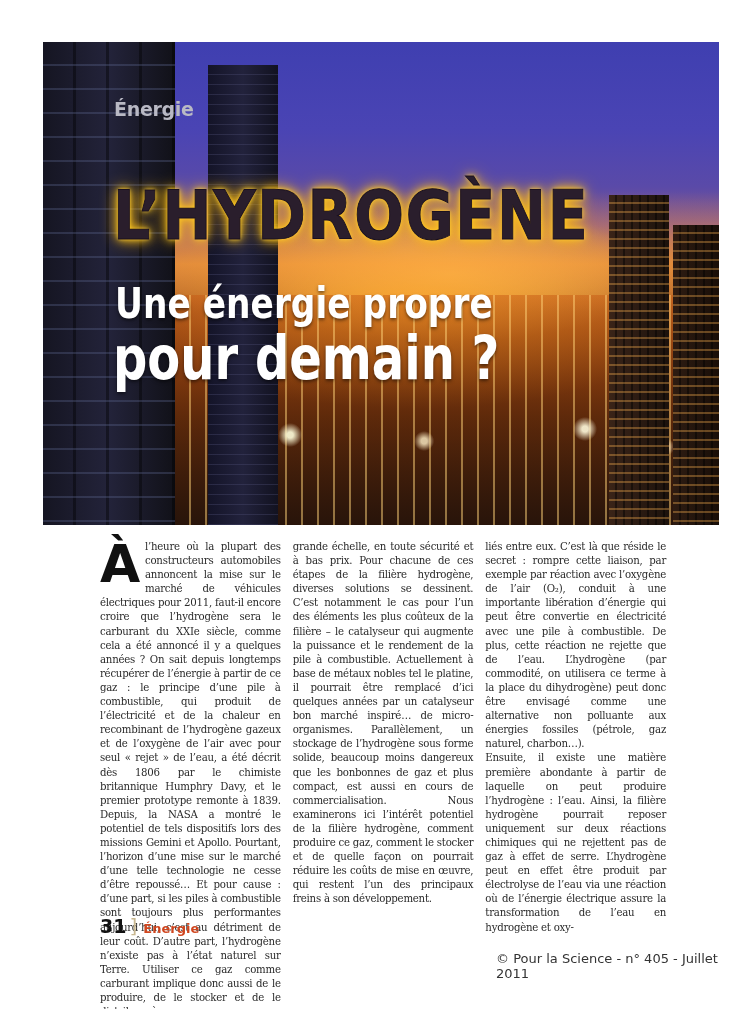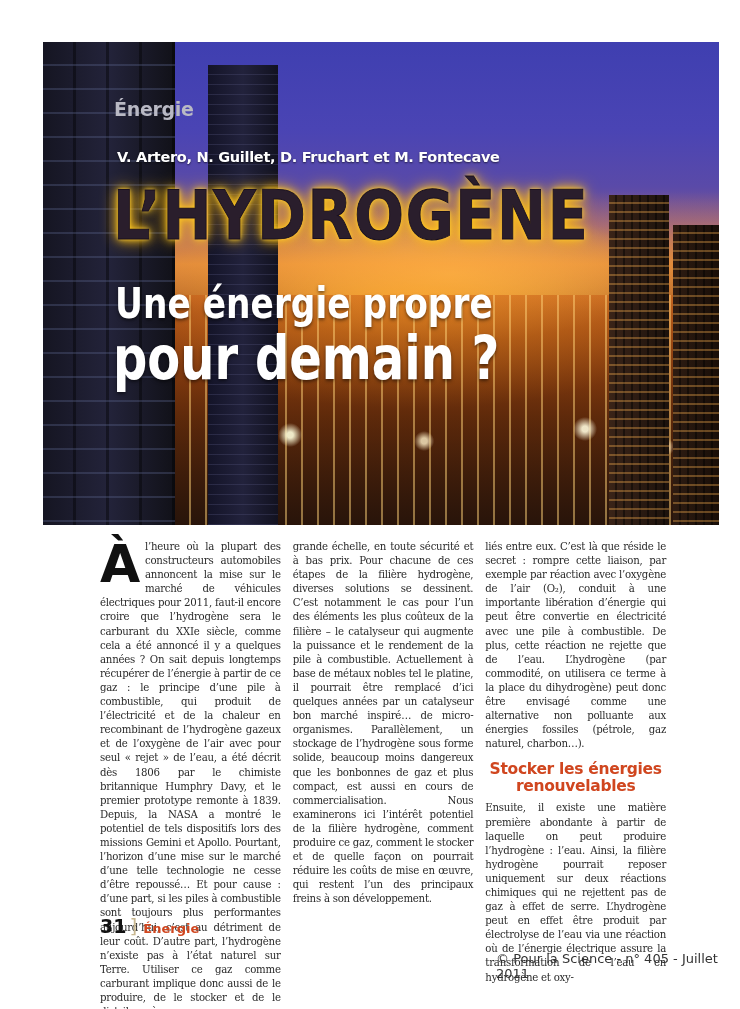--- a/index.html
+++ b/index.html
@@ -85,36 +85,34 @@
 <div class="hero">
   <div class="sky-glow"></div>
   <div class="city"></div>
   <div class="lights"></div>
   <div class="bldg b-tower"></div>
   <div class="bldg b-right1"></div>
   <div class="bldg b-right2"></div>
   <div class="bldg b-left"></div>
 
   <div class="rubric">Énergie</div>
-  <div class="authors">V. Artero, N. Guillet, D. Fruchart et M. Fontecave</div>
   <div class="title">L’HYDROGÈNE</div>
   <div class="subtitle1">Une énergie propre</div>
   <div class="subtitle2">pour demain ?</div>
 </div>
 
 <div class="columns">
   <div class="col">
     <p><span class="dropcap">À</span><span>l’heure où la plupart des constructeurs automobiles annoncent la mise sur le marché de véhicules électriques pour 2011, faut-il encore croire que l’hydrogène sera le carburant du XXIe siècle, comme cela a été annoncé il y a quelques années ? On sait depuis longtemps récupérer de l’énergie à partir de ce gaz : le principe d’une pile à combustible, qui produit de l’électricité et de la chaleur en recombinant de l’hydrogène gazeux et de l’oxygène de l’air avec pour seul « rejet » de l’eau, a été décrit dès 1806 par le chimiste britannique Humphry Davy, et le premier prototype remonte à 1839. Depuis, la NASA a montré le potentiel de tels dispositifs lors des missions </span><span class="it">Gemini</span><span> et </span><span class="it">Apollo</span><span>. Pourtant, l’horizon d’une mise sur le marché d’une telle technologie ne cesse d’être repoussé… Et pour cause : d’une part, si les piles à combustible sont toujours plus performantes aujourd’hui, c’est au détriment de leur coût. D’autre part, l’hydrogène n’existe pas à l’état naturel sur Terre. Utiliser ce gaz comme carburant implique donc aussi de le produire, de le stocker et de le distribuer à</span></p>
   </div>
   <div class="col">
     <p>grande échelle, en toute sécurité et à bas prix. Pour chacune de ces étapes de la filière hydrogène, diverses solutions se dessinent. C’est notamment le cas pour l’un des éléments les plus coûteux de la filière – le catalyseur qui augmente la puissance et le rendement de la pile à combustible. Actuellement à base de métaux nobles tel le platine, il pourrait être remplacé d’ici quelques années par un catalyseur bon marché inspiré… de micro-organismes. Parallèlement, un stockage de l’hydrogène sous forme solide, beaucoup moins dangereux que les bonbonnes de gaz et plus compact, est aussi en cours de commercialisation. Nous examinerons ici l’intérêt potentiel de la filière hydrogène, comment produire ce gaz, comment le stocker et de quelle façon on pourrait réduire les coûts de mise en œuvre, qui restent l’un des principaux freins à son développement.</p>
   </div>
   <div class="col">
     <p>liés entre eux. C’est là que réside le secret : rompre cette liaison, par exemple par réaction avec l’oxygène de l’air (O₂), conduit à une importante libération d’énergie qui peut être convertie en électricité avec une pile à combustible. De plus, cette réaction ne rejette que de l’eau. L’hydrogène (par commodité, on utilisera ce terme à la place du dihydrogène) peut donc être envisagé comme une alternative non polluante aux énergies fossiles (pétrole, gaz naturel, charbon…).</p>
-    <div class="section-heading">Stocker les énergies renouvelables</div>
     <p><span>Ensuite, il existe une matière première abondante à partir de laquelle on peut produire l’hydrogène : l’eau. Ainsi, la filière hydrogène pourrait reposer uniquement sur deux réactions chimiques qui ne rejettent pas de gaz à effet de serre. L’hydrogène peut en effet être produit par électrolyse de l’eau </span><span class="it">via</span><span> une réaction où de l’énergie électrique assure la transformation de l’eau en hydrogène et oxy-</span></p>
   </div>
 </div>
 
 <div class="footer-left">
   <span class="page-num">31</span>
   <span class="bracket">]</span>
   <span class="footer-rubric">Énergie</span>
 </div>
 <div class="footer-right">© Pour la Science - n° 405 - Juillet 2011</div>

